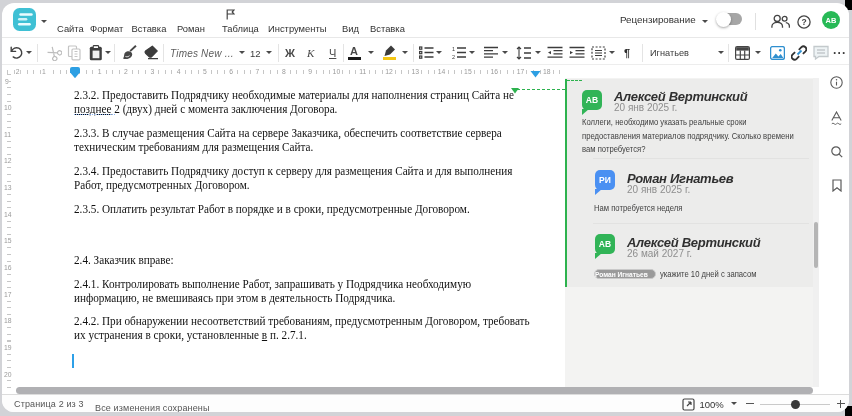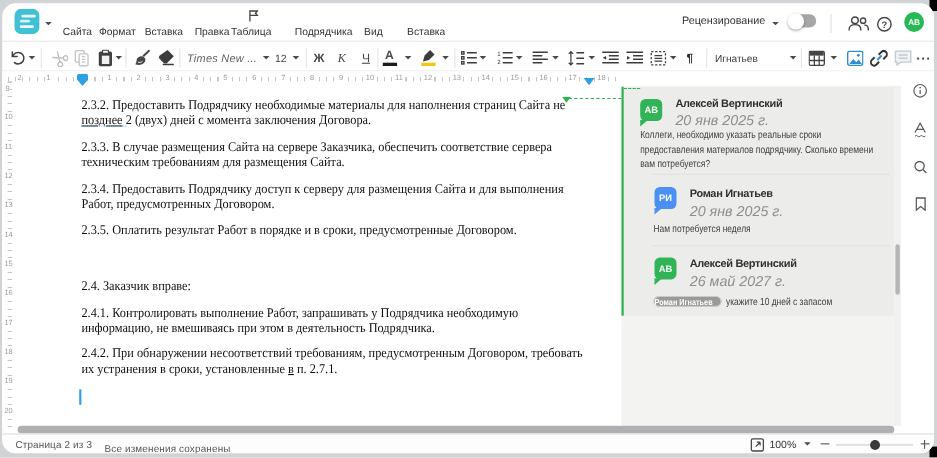--- a/index.html
+++ b/index.html
@@ -7,22 +7,22 @@
   .notch { position:absolute; background:#000; width:7px; height:10px; right:0; }
   .abs { position:absolute; }
   .win { position:absolute; left:2px; top:3px; width:847px; height:409px; background:#fff; border-radius:12px; overflow:hidden; }
   .caret { display:inline-block; width:0; height:0; border-left:3px solid transparent; border-right:3px solid transparent; border-top:3.8px solid #4a4a4a; }
   .vdiv { position:absolute; width:1px; height:18px; background:#e4e4e4; top:41px; }
   .ic { position:absolute; top:41px; width:17px; height:17px; display:flex; align-items:center; justify-content:center; }
   .menu span { position:absolute; font-size:9.4px; color:#333; white-space:nowrap; }
   .num { position:absolute; font-size:6.8px; color:#9a9a9a; background:#fff; padding:0 1px; transform:translateX(-50%); line-height:8px; }
   .vnum { position:absolute; font-size:6.8px; color:#9a9a9a; background:#fff; padding:1px 0; transform:translateY(-50%); line-height:7px; left:3px; }
   .doc { position:absolute; left:72px; width:520px; font-family:"Liberation Serif",serif; font-size:12px; line-height:14.2px; color:#111; transform:scaleX(0.933); transform-origin:0 0; }
-  .cname { position:absolute; font-size:10px; font-weight:700; color:#303030; white-space:nowrap; letter-spacing:-0.3px; }
-  .cdate { position:absolute; font-size:13px; color:#8e8e8e; white-space:nowrap;font-style:italic; }
+  .cname { position:absolute; font-size:13px; font-weight:700; color:#303030; white-space:nowrap; letter-spacing:-0.3px;font-style:italic; }
+  .cdate { position:absolute; font-size:10px; color:#8e8e8e; white-space:nowrap; }
   .cbody { position:absolute; font-size:9.3px; color:#3f3f3f; line-height:13.5px; width:280px; transform:scaleX(0.825); transform-origin:0 0; white-space:nowrap; }
   .av { position:absolute; width:20px; height:20px; border-radius:5px; color:#fff; font-size:8.5px; font-weight:700; display:flex; align-items:center; justify-content:center; }
   .av:after { content:""; position:absolute; left:0px; bottom:-5px; width:0; height:0; border-top:6px solid; border-right:7px solid transparent; }
   .av.g { background:#31b457; } .av.g:after { border-top-color:#31b457; }
   .av.b { background:#4a90f2; } .av.b:after { border-top-color:#4a90f2; }
   .sep { position:absolute; left:591px; width:216px; height:1px; background:#e2e2e1; }
 </style></head>
 <body>
 <div class="notch" style="top:0"></div>
 <div class="notch" style="bottom:0"></div>
@@ -35,24 +35,24 @@
       <rect x="5" y="15" width="12.8" height="2.5" rx="1.25" fill="#eafcff"></rect>
     </svg>
   <span class="caret abs" style="left:38.5px;top:16.5px"></span>
   <svg class="abs" style="left:224px;top:6px" width="9" height="11" fill="none" stroke="#444" stroke-width="1.2">
       <path d="M1.2,10.5 V1 H8 L6.2,3 8,5 H1.2"></path>
     </svg>
   <div class="menu">
     <span style="left:55px;top:20px">Сайта</span>
       <span style="left:88px;top:20px">Формат</span>
     <span style="left:129.5px;top:20px">Вставка</span>
-      <span style="left:175px;top:20px">Правка</span>
-    <span style="left:208px;top:20px">Таблица</span>
-      <span style="left:266px;top:20px">Подрядчика</span>
-    <span style="left:329px;top:20px">Вид</span>
+      <span style="left:175px;top:20px">Роман</span>
+    <span style="left:220px;top:20px">Таблица</span>
+      <span style="left:266px;top:20px">Инструменты</span>
+    <span style="left:340px;top:20px">Вид</span>
       <span style="left:368px;top:20px">Вставка</span>
   </div>
   <div class="abs" style="left:618px;top:11px;font-size:9.8px;color:#333">Рецензирование</div>
   <span class="caret abs" style="left:700px;top:17px"></span>
   <div class="abs" style="left:715px;top:9.5px;width:25px;height:12px;border-radius:6.5px;background:#a6a6a6"></div>
   <div class="abs" style="left:713.5px;top:8.5px;width:15px;height:15px;border-radius:50%;background:#fff;box-shadow:0 1px 2.5px rgba(0,0,0,.35)"></div>
   <div class="abs" style="left:753px;top:10px;width:1px;height:17px;background:#e0e0e0"></div>
   <svg class="abs" style="left:769px;top:11px" width="19" height="15" fill="none" stroke="#454545" stroke-width="1.3">
       <circle cx="6.2" cy="4.4" r="3"></circle>
       <path d="M0.9,13.8 v-1.2 c0,-2.7 2.4,-4.2 5.3,-4.2 s5.3,1.5 5.3,4.2 v1.2"></path>

